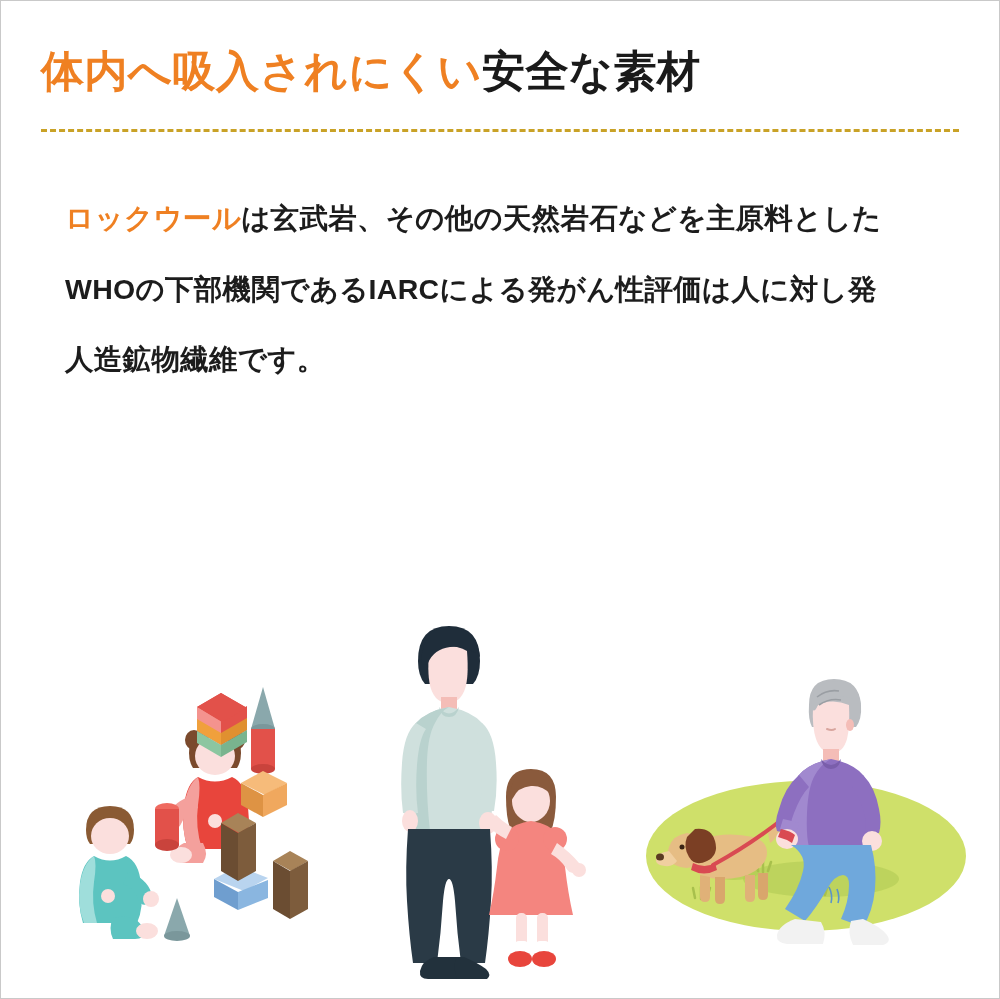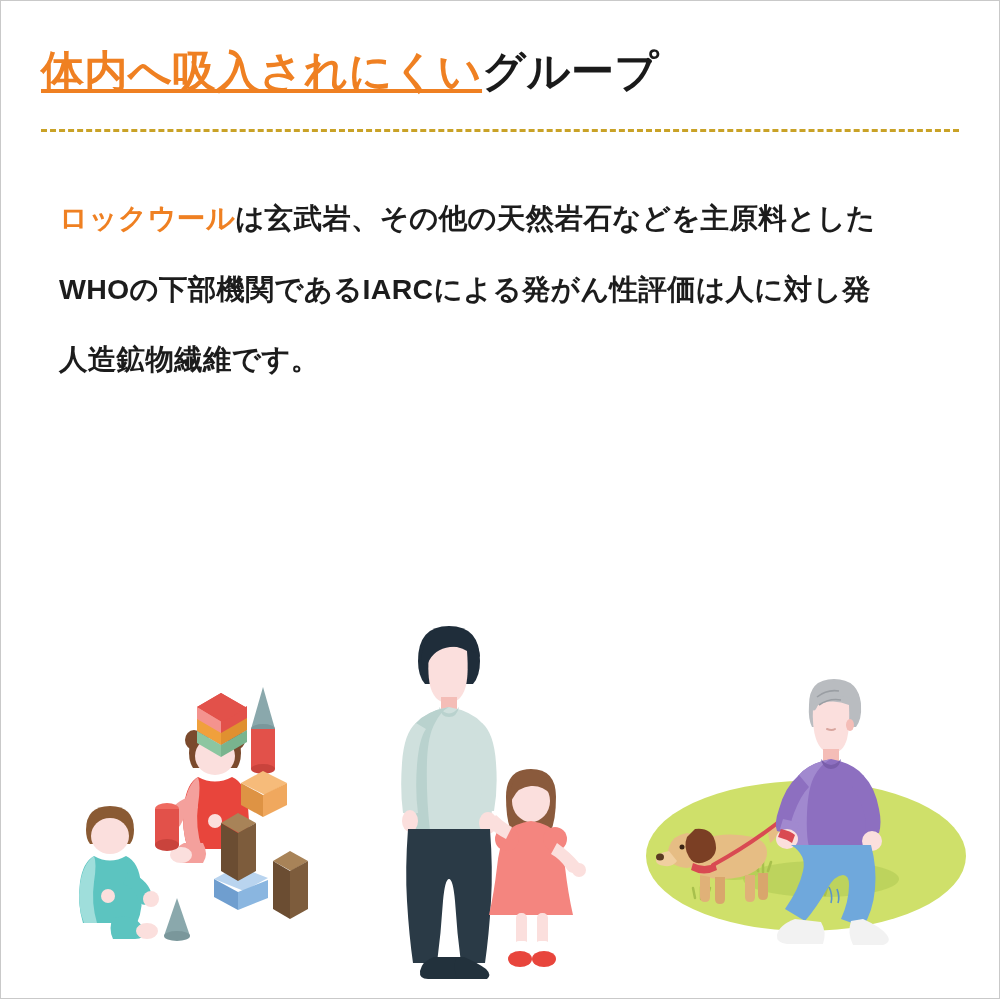--- a/index.html
+++ b/index.html
@@ -24,36 +24,36 @@
   .heading {
     position: absolute;
     left: 40px;
     top: 46px;
     font-size: 43px;
     font-weight: 700;
     letter-spacing: 0.5px;
     line-height: 1.15;
     white-space: nowrap;
   }
-  .heading .hl { color: #ef8022; text-decoration: underline; }
+  .heading .hl { color: #ef8022; }
   .heading .dk { color: #1a1a1a; }
 
   .divider {
     position: absolute;
     left: 40px;
     top: 128px;
     width: 918px;
     height: 0;
     border-top: 3px dashed #c9a227;
   }
 
   
   .body-text {
     position: absolute;
-    left: 58px;
+    left: 64px;
     top: 182px;
     width: 900px;
     font-size: 28.5px;
     font-weight: 700;
     color: #1c1c1c;
     line-height: 70.5px;
     letter-spacing: 0.3px;
     white-space: nowrap;
   }
   .body-text .ln { display: block; }
@@ -68,21 +68,21 @@
     height: 399px;
   }
   .illus svg { display: block; }
 </style>
 </head>
 <body>
 
 <div class="page">
 
   <div class="heading">
-    <span class="hl">体内へ吸入されにくい</span><span class="dk">グループ</span>
+    <span class="hl">体内へ吸入されにくい</span><span class="dk">安全な素材</span>
   </div>
 
   <div class="divider"></div>
 
   <div class="body-text">
     <span class="ln"><span class="hl">ロックウール</span><span>は玄武岩、その他の天然岩石などを主原料とした</span></span>
     <span class="ln">WHOの下部機関であるIARCによる発がん性評価は人に対し発</span>
     <span class="ln">人造鉱物繊維です。</span>
   </div>
 

